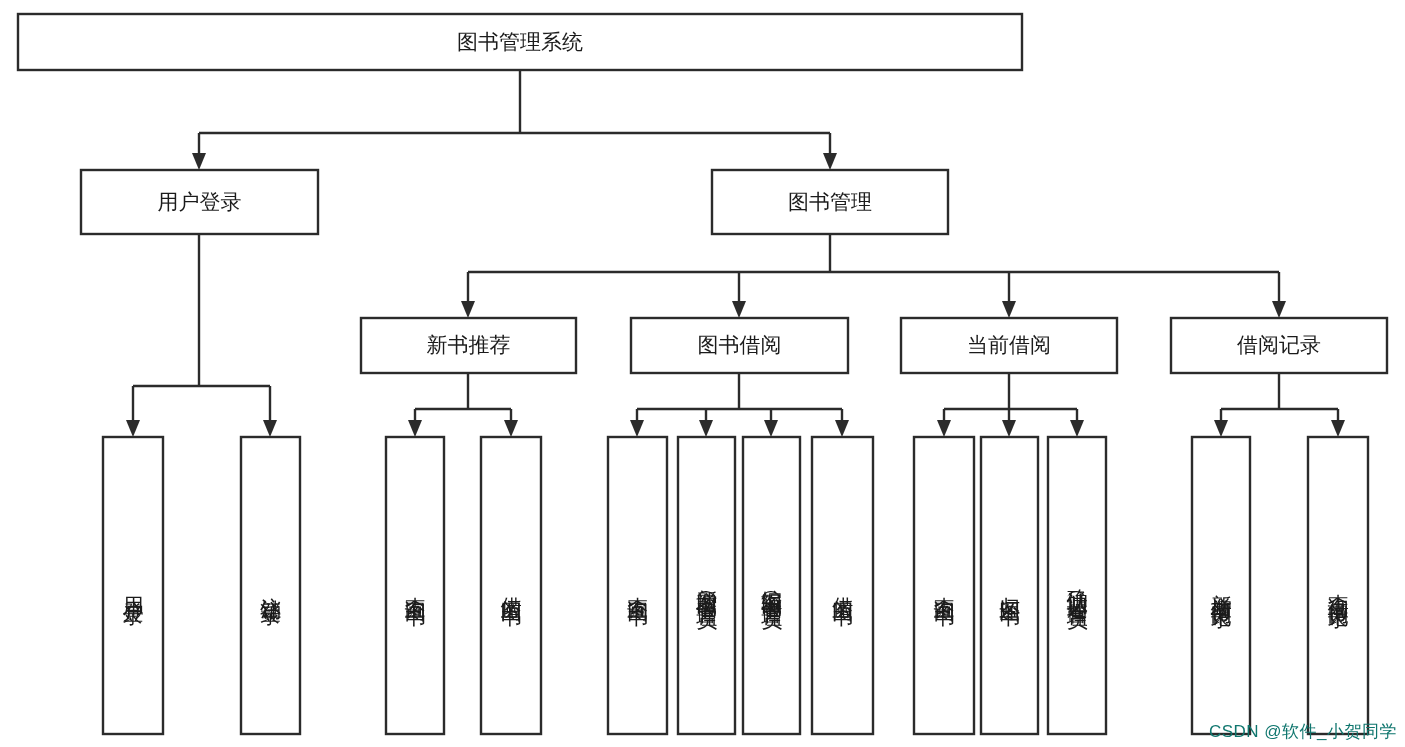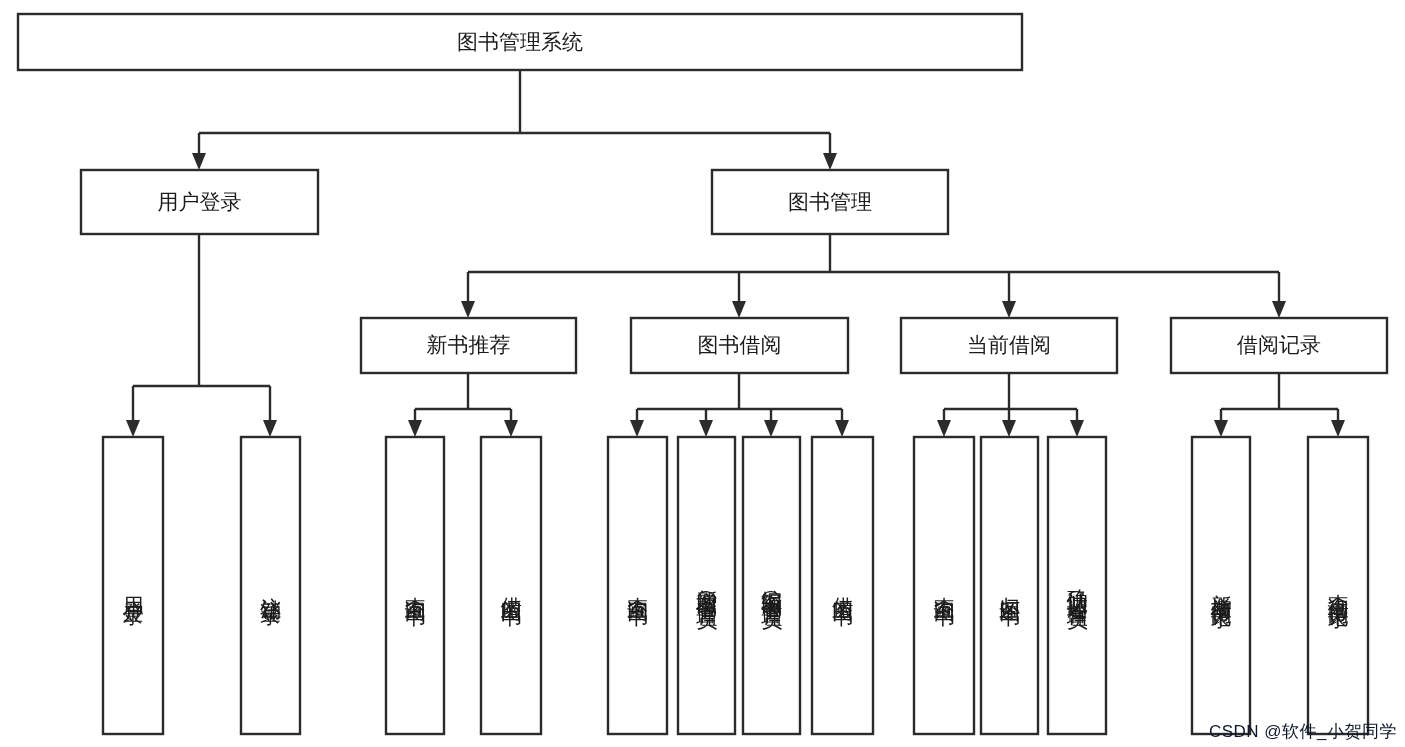--- a/index.html
+++ b/index.html
@@ -65,21 +65,21 @@
     justify-content: center;
     white-space: nowrap;
     pointer-events: none;
   }
   .watermark {
     position: absolute;
     right: 8px;
     bottom: 4px;
     font-family: "Liberation Sans", "DejaVu Sans", sans-serif;
     font-size: 17px;
-    color: #0f172a;
+    color: #0f766e;
     white-space: nowrap;
     letter-spacing: 0.5px;
   }
 </style>
 </head>
 <body>
 
 <div id="stage">
   <svg id="diagram-svg" width="1405" height="747">
     <g id="edges-layer">

